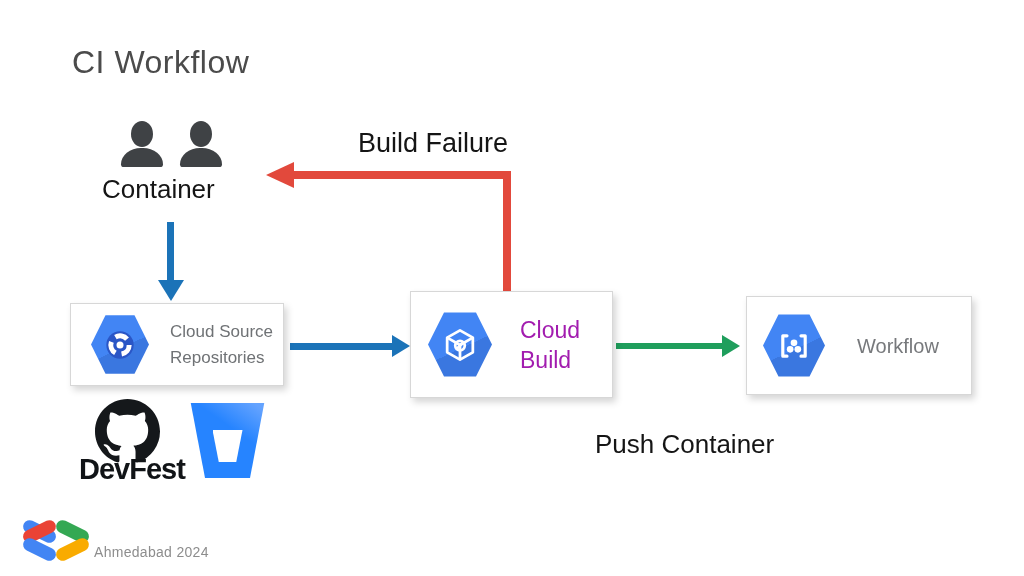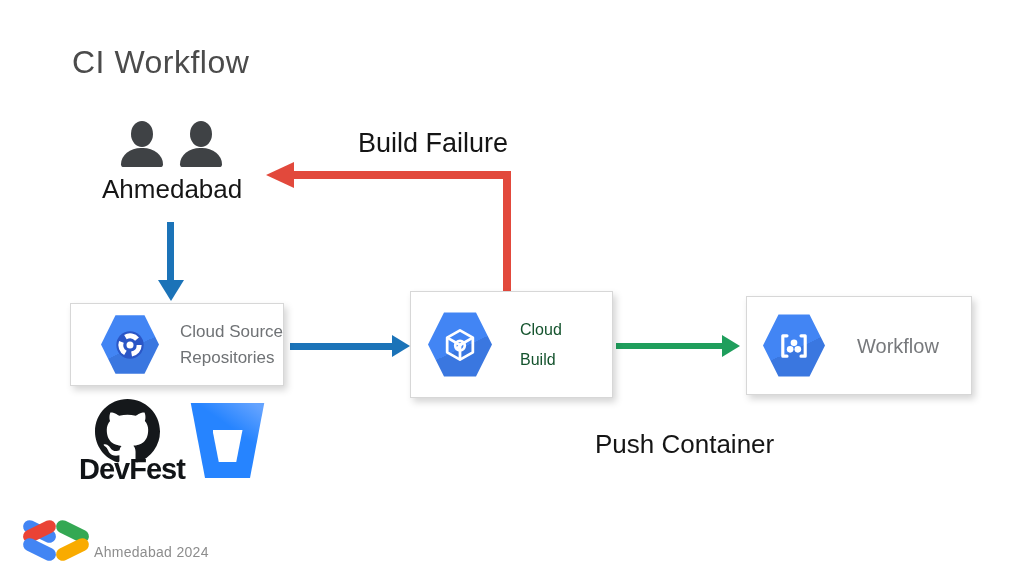--- a/index.html
+++ b/index.html
@@ -51,38 +51,38 @@
   <div class="title">CI Workflow</div>
 
   <div class="person" style="left:121px; top:121px;">
     <div class="head"></div>
     <div class="torso"></div>
   </div>
   <div class="person" style="left:180px; top:121px;">
     <div class="head"></div>
     <div class="torso"></div>
   </div>
-  <div class="label-black" style="left:102px; top:174px; font-size:26px;">Ahmedabad</div>
+  <div class="label-black" style="left:102px; top:174px; font-size:26px;">Container</div>
 
   <div class="shaft blue" style="left:167px; top:222px; width:7px; height:60px;"></div>
   <div class="head-down" style="left:158px; top:280px; border-top:21px solid var(--arrow-blue);"></div>
 
   <div class="shaft blue" style="left:290px; top:343px; width:103px; height:7px;"></div>
   <div class="head-right" style="left:392px; top:335px; border-left:18px solid var(--arrow-blue);"></div>
 
   <div class="shaft red" style="left:503px; top:171px; width:8px; height:120px;"></div>
   <div class="shaft red" style="left:292px; top:171px; width:219px; height:8px;"></div>
   <div class="head-left" style="left:266px; top:162px; border-right:28px solid var(--arrow-red);"></div>
   <div class="label-black" style="left:358px; top:128px; font-size:27px;">Build Failure</div>
 
   <div class="shaft green" style="left:616px; top:343px; width:107px; height:6px;"></div>
   <div class="head-right" style="left:722px; top:335px; border-left:18px solid var(--arrow-green);"></div>
   <div class="label-black" style="left:595px; top:429px; font-size:26px;">Push Container</div>
 
-  <div class="node" style="left:70px; top:303px; width:214px; height:83px; padding-left:30px;">
+  <div class="node" style="left:70px; top:303px; width:214px; height:83px; padding-left:20px;">
     <div class="hexagon" style="width:58px; height:62px;">
       <svg width="40" height="40" viewBox="0 0 24 24">
         <circle cx="12" cy="12" r="8.2" fill="#2a56c6"></circle>
         <g stroke="#ffffff" stroke-width="3" fill="none">
           <path d="M17.5 12 A5.5 5.5 0 0 1 12.95 17.42"></path>
           <path d="M9.25 16.76 A5.5 5.5 0 0 1 6.83 10.12"></path>
           <path d="M9.25 7.24 A5.5 5.5 0 0 1 16.21 8.46"></path>
         </g>
         <circle cx="12" cy="12" r="2.1" fill="#ffffff"></circle>
       </svg>
@@ -98,21 +98,21 @@
       <svg width="44" height="44" viewBox="0 0 24 24">
         <g stroke="#ffffff" stroke-width="1.5" fill="none" stroke-linejoin="round">
           <path d="M12 4 L19 8 L19 16 L12 20 L5 16 L5 8 Z"></path>
           <path d="M5 8 L12 12 L19 8"></path>
           <path d="M12 12 L12 20"></path>
           <circle cx="12" cy="12.3" r="2.6"></circle>
           <path d="M10.3 14 L13.7 10.6"></path>
         </g>
       </svg>
     </div>
-    <div class="node-label" style="margin-left:28px; font-size:16px; line-height:30px; color:#14532d;">
+    <div class="node-label" style="margin-left:28px; font-size:23px; line-height:30px; color:#a21caf;">
       <span class="ln">Cloud</span>
       <span class="ln">Build</span>
     </div>
   </div>
 
   <div class="node" style="left:746px; top:296px; width:226px; height:99px; padding-left:16px;">
     <div class="hexagon" style="width:62px; height:66px;">
       <svg width="42" height="42" viewBox="0 0 24 24">
         <g stroke="#ffffff" stroke-width="1.8" fill="none" stroke-linecap="round" stroke-linejoin="round">
           <path d="M8 6.2 L5.6 6.2 L5.6 17.8 L8 17.8"></path>

